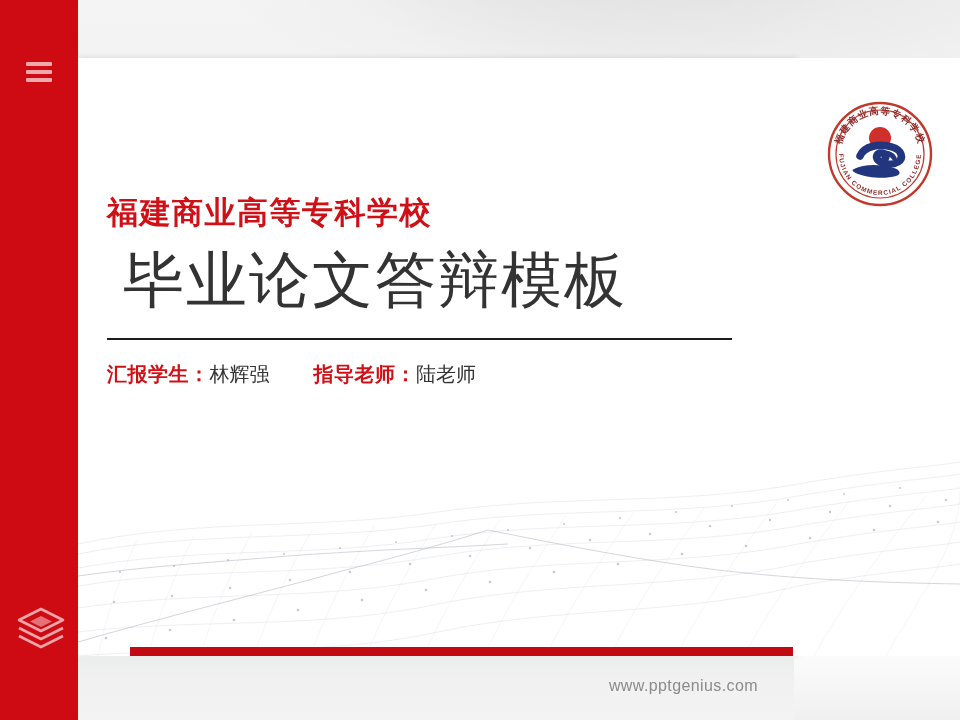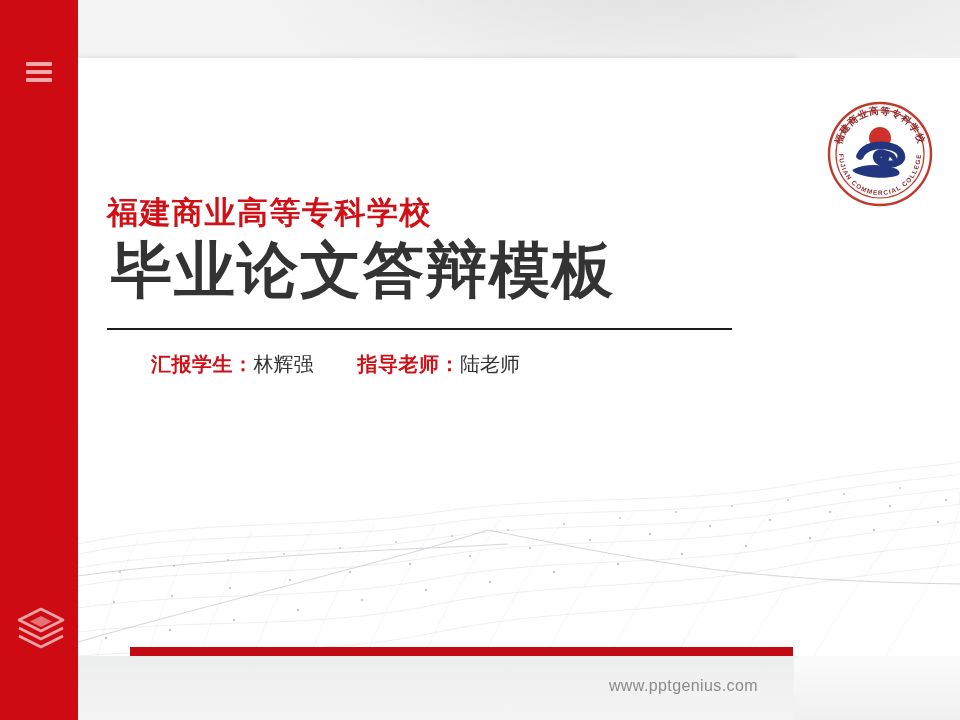--- a/index.html
+++ b/index.html
@@ -111,39 +111,38 @@
     font-size: 31px;
     font-weight: bold;
     color: #cf1016;
     letter-spacing: 1.5px;
     line-height: 1.1;
     margin: 0 0 6px 0;
     white-space: nowrap;
   }
   .main-title {
     font-size: 61px;
-    font-weight: bold;
+    font-weight: normal;
     color: #333333;
     letter-spacing: 2px;
     line-height: 1.12;
-    margin: 4px;
+    margin: 16px;
     white-space: nowrap;
   }
   .rule {
     width: 625px;
     height: 2px;
     background: #1d1d1d;
     margin: 24px 0 0 0;
   }
   .byline {
     margin-top: 22px;
     font-size: 20px;
     line-height: 1.2;
     white-space: nowrap;
-    margin-left: 44px;
   }
   .byline .label {
     color: #cf1016;
     font-weight: bold;
     letter-spacing: 0.5px;
   }
   .byline .value {
     color: #333333;
     font-weight: normal;
   }

